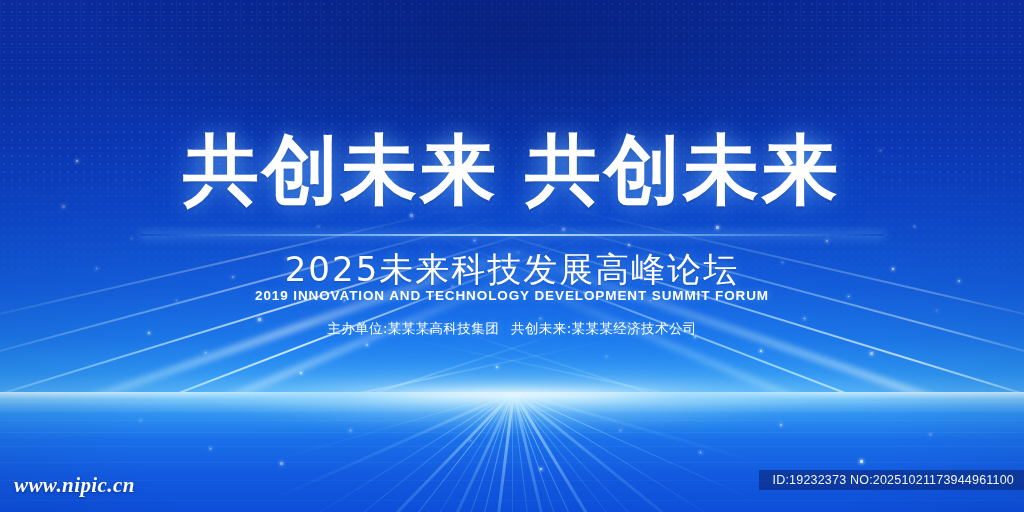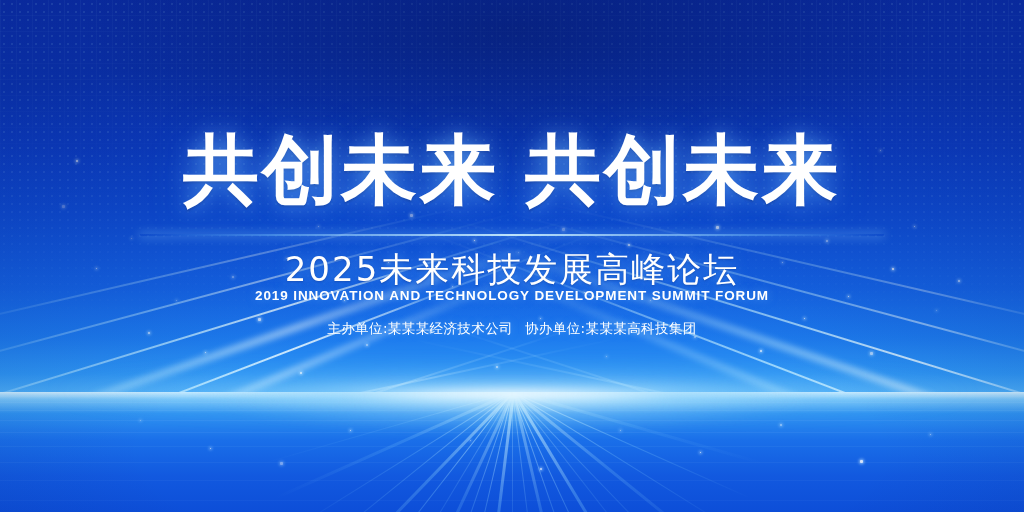--- a/index.html
+++ b/index.html
@@ -450,20 +450,22 @@
   <div class="bg-vignette"></div>
 
   <div class="content">
     <div class="main-title"><span>共创未来</span><span class="gap"></span><span>共创未来</span></div>
 
     <div class="divider"></div>
 
     <div class="sub-title-cn">2025未来科技发展高峰论坛</div>
     <div class="sub-title-en">2019 INNOVATION AND TECHNOLOGY DEVELOPMENT SUMMIT FORUM</div>
 
-    <div class="organizers"><span>主办单位:某某某经济技术公司</span><span class="sep"></span><span>协办单位:某某某高科技集团</span></div>
+    <div class="organizers"><span>主办单位:某某某高科技集团</span><span class="sep"></span><span>共创未来:某某某经济技术公司</span></div>
   </div>
 
   <div class="watermark">
+    <span class="wm-url">www.nipic.cn</span>
   </div>
 
+  <div class="idstrip">ID:19232373 NO:20251021173944961100</div>
 
 </div>
 
 </body></html>

